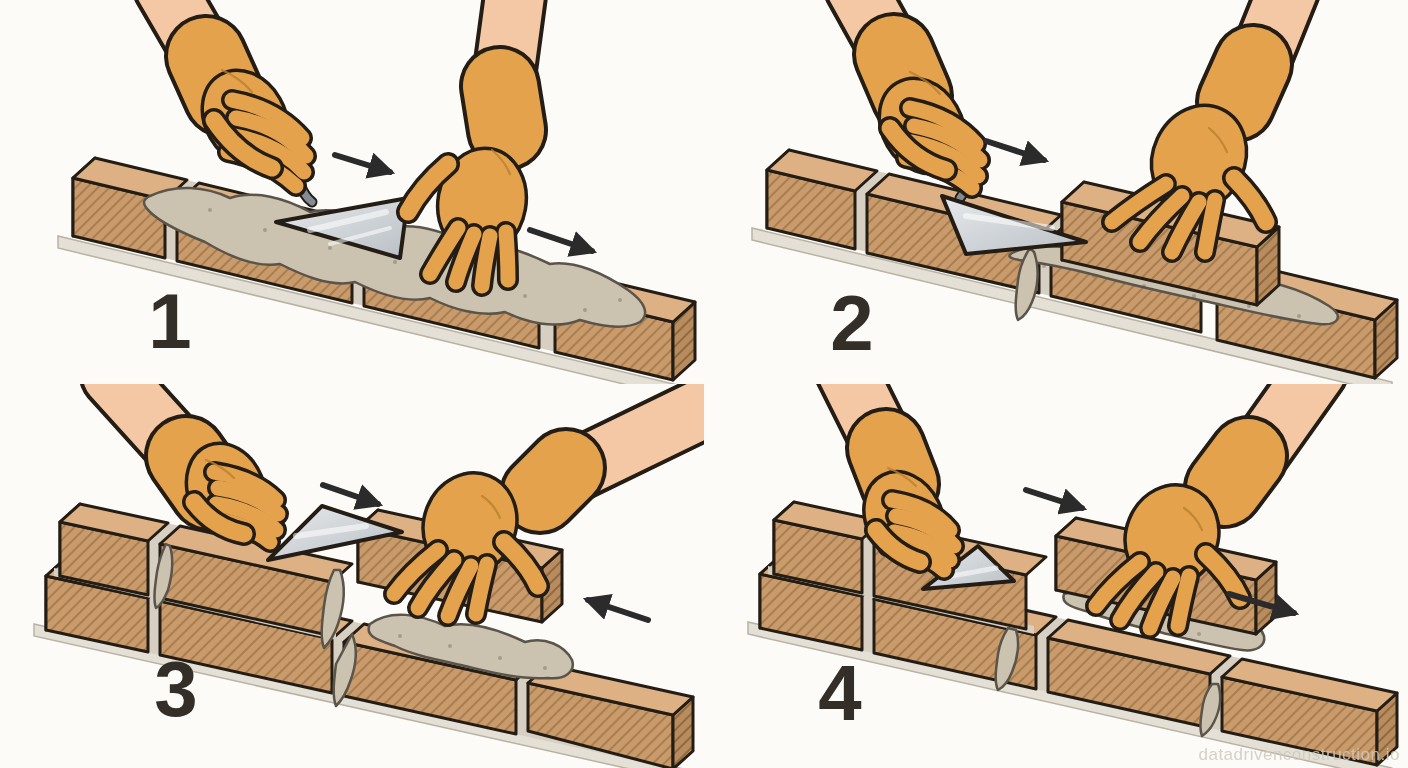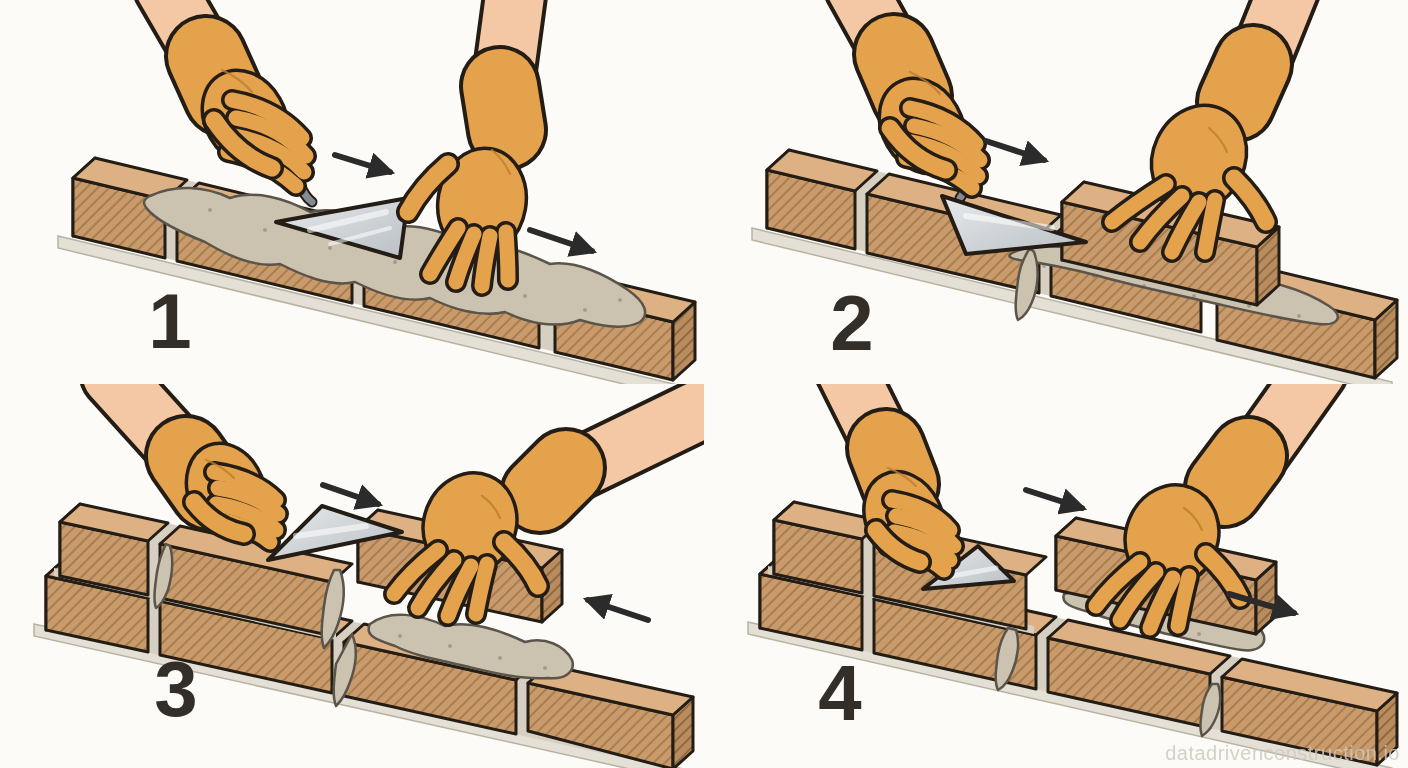--- a/index.html
+++ b/index.html
@@ -26,21 +26,21 @@
   .st-glove{stroke:var(--c-glove);fill:none;stroke-linecap:round;}
   .f-glove{fill:var(--c-glove);stroke:var(--c-brick-outline);stroke-width:3.5;}
   .detail{stroke:var(--c-glove-shade);stroke-width:2.2;fill:none;opacity:.8;stroke-linecap:round;}
   
   .arrow-line{stroke:var(--c-arrow);stroke-width:6;stroke-linecap:round;marker-end:url(#ah);fill:none;}
   .ahp{fill:var(--c-arrow);}
   .stepnum{font-family:"Liberation Sans","DejaVu Sans",sans-serif;font-weight:800;font-size:78px;fill:var(--c-number);}
   .pf-bg{fill:var(--c-brick-front);} .pf-ln{stroke:var(--c-brick-hatch);stroke-width:2;}
   .ps-bg{fill:var(--c-brick-side);} .ps-ln{stroke:var(--c-brick-hatch-dark);stroke-width:2;}
   .s1{stop-color:var(--c-trowel-blade-light);} .s2{stop-color:var(--c-trowel-blade);}
-  .watermark{position:absolute;right:8px;bottom:3px;font-size:20px;letter-spacing:.5px;color:var(--c-watermark);opacity:.85;}
+  .watermark{position:absolute;right:8px;bottom:3px;font-size:17px;letter-spacing:.5px;color:var(--c-watermark);opacity:.85;}
 </style>
 </head>
 <body>
 
 <div class="stage">
 
   <svg width="0" height="0" style="position:absolute" aria-hidden="true">
     <defs>
       <pattern id="hatchFront" width="8" height="8" patternUnits="userSpaceOnUse" patternTransform="rotate(45)">
         <rect width="8" height="8" class="pf-bg"></rect>

